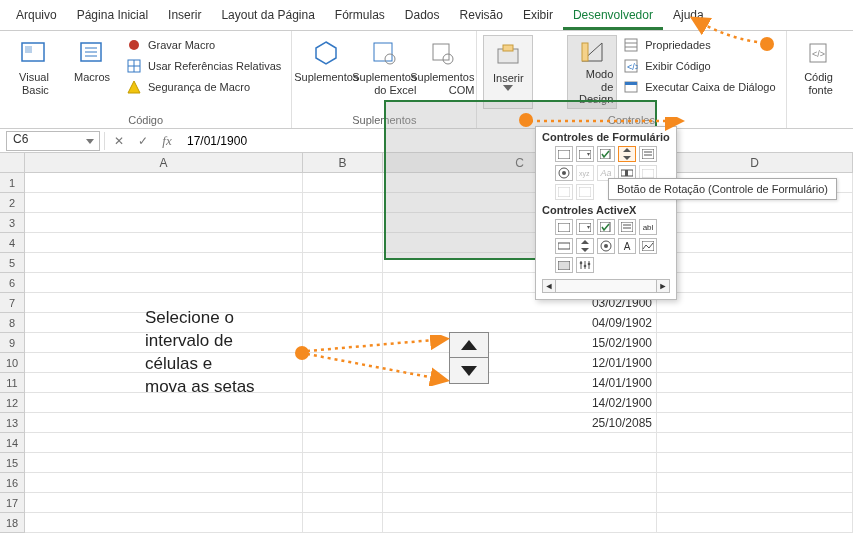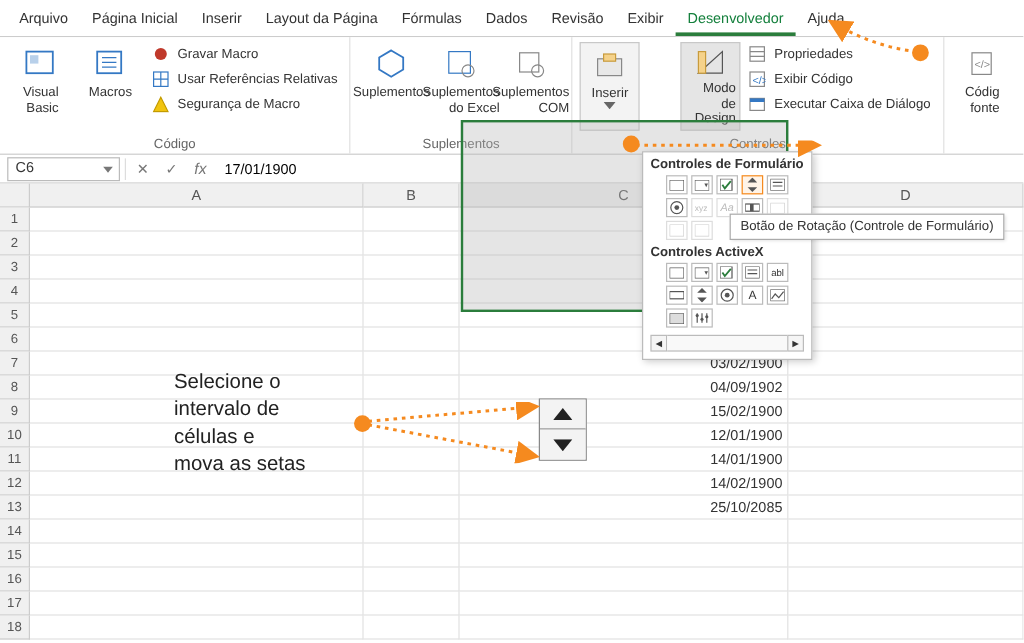--- a/index.html
+++ b/index.html
@@ -29,21 +29,21 @@
   .controls-group .big-btn.modo { background: #e5e5e5; margin-left: 32px; }
 
   
   .partial-group { padding: 4px 4px 2px; }
 
   
   .formula-bar { display: flex; align-items: center; border-bottom: 1px solid #ccc; height: 24px; padding: 0 2px 0 6px; gap: 4px; }
   .name-box { border: 1px solid #bbb; width: 94px; height: 20px; padding: 0 14px 0 6px; font-size: 12px; position: relative; background: #fff; }
   .name-box::after { content: ""; position: absolute; right: 5px; top: 7px; border-left: 4px solid transparent; border-right: 4px solid transparent; border-top: 5px solid #777; }
   .fbar-btn { width: 20px; height: 20px; display: flex; align-items: center; justify-content: center; color: #777; cursor: pointer; }
-  .fbar-fx { font-style: italic; font-family: Liberation Sans, sans-serif; font-size: 13px; }
+  .fbar-fx { font-style: italic; font-family: Liberation Serif, serif; font-size: 13px; }
   .divider { width: 1px; height: 18px; background: #ddd; }
   .formula-input { flex: 1; border: none; outline: none; font-size: 12px; padding-left: 6px; }
 
   
   .grid { display: flex; position: relative; }
   .corner { width: 25px; height: 20px; background: #f0f0f0; border-right: 1px solid #ccc; border-bottom: 1px solid #ccc; }
   .col-head-row { display: flex; }
   .col-head { height: 20px; background: #f0f0f0; border-right: 1px solid #ccc; border-bottom: 1px solid #ccc; text-align: center; font-size: 12px; color: #555; display: flex; align-items: center; justify-content: center; }
   .col-A { width: 278px; } .col-B { width: 80px; } .col-C { width: 274px; } .col-D { width: 196px; }
   .body-rows { position: relative; }

